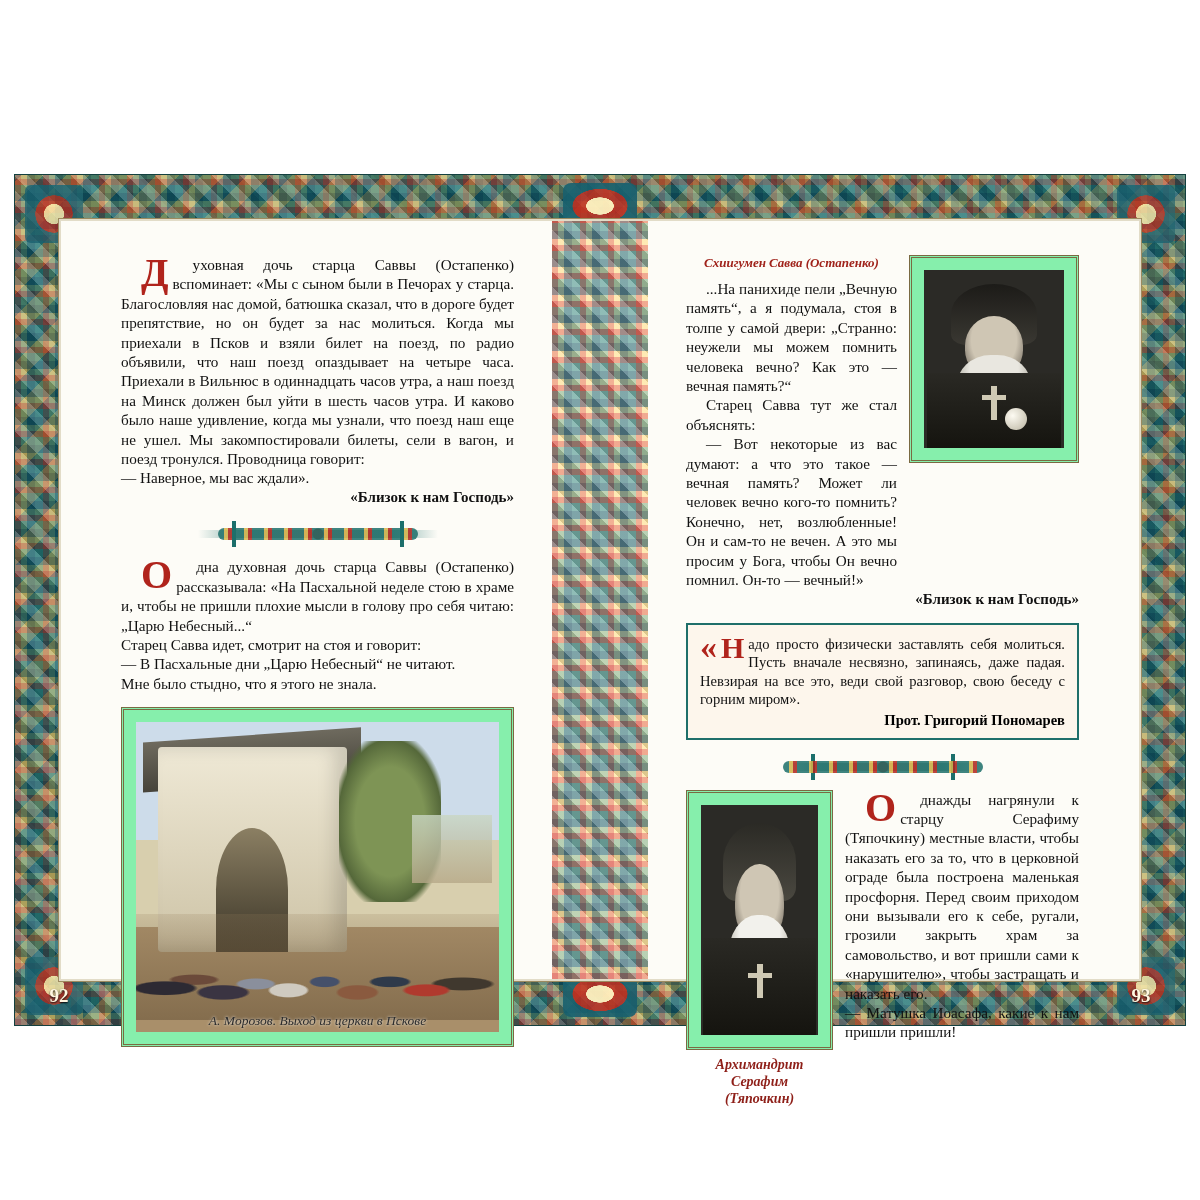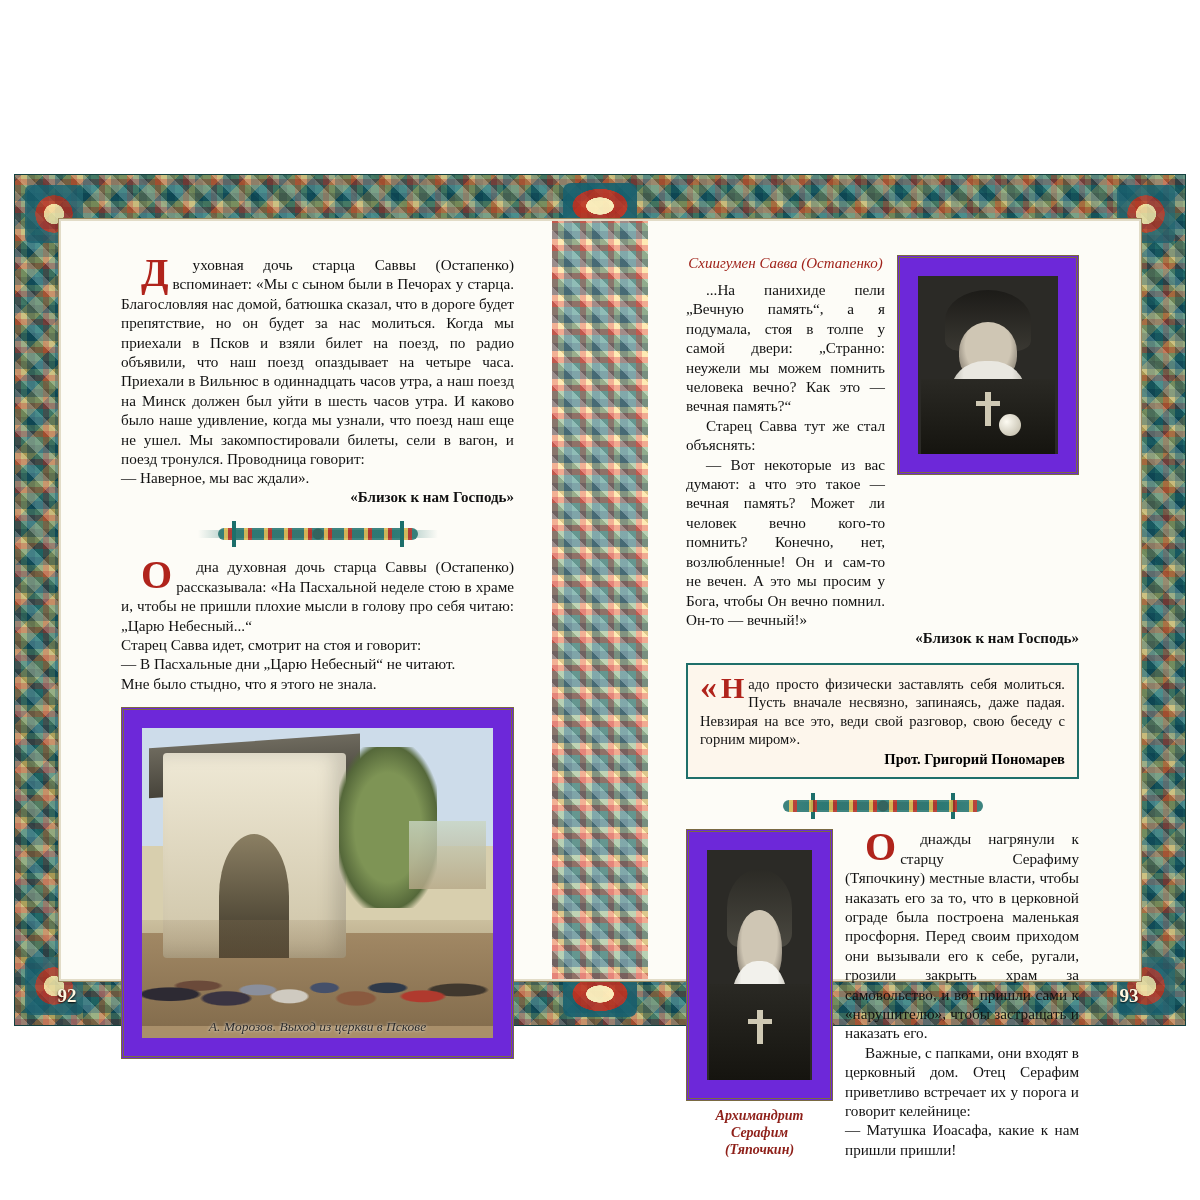--- a/index.html
+++ b/index.html
@@ -58,42 +58,42 @@
   .page.right{padding-left:86px;}
 
   p{margin:0;font-size:15.2px;line-height:19.4px;text-align:justify;text-indent:20px;color:#111;}
   p.noind{text-indent:0;}
   .dropcap{
     float:left;font-size:40px;line-height:32px;padding:2px 4px 0 0;
     color:#b0241c;font-weight:bold;font-family:"Liberation Serif",serif;
   }
   .attrib{text-align:right;font-weight:bold;font-size:15px;color:#111;text-indent:0;}
   .caption-red{
-    text-align:center;color:#a0231b;font-style:italic;font-weight:normal;font-size:15px;
+    text-align:center;color:#a0231b;font-style:italic;font-weight:bold;font-size:13px;
     margin-bottom:8px;
   }
   .divider{
     height:26px;margin:14px auto 10px auto;width:240px;
     background:
       radial-gradient(circle at 50% 50%, #b5241b 0 5px, transparent 6px),
       linear-gradient(90deg, transparent 0 14%, #1c6f6b 14% 16%, transparent 16% 84%, #1c6f6b 84% 86%, transparent 86%),
       linear-gradient(90deg, rgba(28,111,107,.0) 0%, rgba(28,111,107,.55) 20%, rgba(181,36,27,.5) 50%, rgba(28,111,107,.55) 80%, rgba(28,111,107,0) 100%);
     background-repeat:no-repeat;
     background-size:100% 100%,100% 100%,100% 8px;
     background-position:center center,center center,center 9px;
   }
   .divider:before{
     content:"";display:block;position:relative;top:7px;margin:0 auto;width:200px;height:12px;
     background:
       repeating-linear-gradient(90deg,#1d6f6a 0 6px,#d8b64a 6px 10px,#b0241c 10px 14px,#1d6f6a 14px 20px);
     border-radius:6px;opacity:.85;
   }
 
   
-  .photo-frame{border:3px double #7a6a42;padding:18px;background:#6d28d9;}
+  .photo-frame{border:3px double #7a6a42;padding:12px;background:#86efac;}
   .mono{
     position:relative;overflow:hidden;background:#2b2a26;
   }
   .mono .face{
     position:absolute;left:50%;top:26%;width:42%;height:34%;margin-left:-21%;
     border-radius:50% 50% 45% 45%;
     background:radial-gradient(ellipse at 50% 40%, #cfc6b4 0 55%, #8d8578 80%, #5a5449 100%);
   }
   .mono .beard{
     position:absolute;left:50%;top:48%;width:54%;height:40%;margin-left:-27%;
@@ -185,22 +185,22 @@
     float:left;color:#b0241c;font-size:34px;line-height:24px;font-weight:bold;padding-right:4px;
   }
   .quotebox p{font-size:14.6px;line-height:18.4px;text-indent:0;}
   .quotebox .sig{margin-top:3px;text-align:right;font-weight:bold;font-size:14.6px;}
 
   
   .folio{
     position:absolute;bottom:12px;width:60px;height:34px;line-height:34px;text-align:center;
     color:#fff7e0;font-size:19px;font-weight:bold;text-shadow:0 1px 2px #000;
   }
-  .folio.l{left:22px;}
-  .folio.r{right:26px;}
+  .folio.l{left:14px;}
+  .folio.r{right:14px;}
   .corner{
     position:absolute;width:58px;height:58px;
     background:radial-gradient(circle at 50% 50%, rgba(255,235,170,.9) 0 24%, rgba(180,40,30,.8) 25% 45%, rgba(25,95,110,.85) 46% 100%);
     border-radius:6px;opacity:.9;
   }
   .medallion{
     position:absolute;width:74px;height:46px;
     background:radial-gradient(ellipse at 50% 50%, rgba(255,240,190,.95) 0 26%, rgba(190,45,32,.85) 27% 52%, rgba(24,96,110,.9) 53% 100%);
     border-radius:8px;
   }
@@ -292,21 +292,20 @@
                 <div class="beard" style="background:radial-gradient(ellipse at 50% 20%, #f2f1ec 0 45%, #c5c2b8 70%, #89867d 100%);"></div>
                 <div class="body"></div>
                 <div class="cross"></div>
               </div>
             </div>
             <div class="pic-caption">Архимандрит Серафим</div>
             <div class="pic-caption" style="margin-top:0;">(Тяпочкин)</div>
           </div>
           <div style="flex:1;">
             <p><span class="dropcap">О</span><span>днажды нагрянули к старцу Серафиму (Тяпочкину) местные власти, чтобы наказать его за то, что в церковной ограде была построена маленькая просфорня. Перед своим приходом они вызывали его к себе, ругали, грозили закрыть храм за самовольство, и вот пришли сами к «нарушителю», чтобы застращать и наказать его.</span></p>
-            <p>Важные, с папками, они входят в церковный дом. Отец Серафим приветливо встречает их у порога и говорит келейнице:</p>
             <p class="noind">— Матушка Иоасафа, какие к нам пришли пришли!</p>
           </div>
         </div>
 
       </div>
     </div>
   </div>
 </div>
 
 </body></html>

